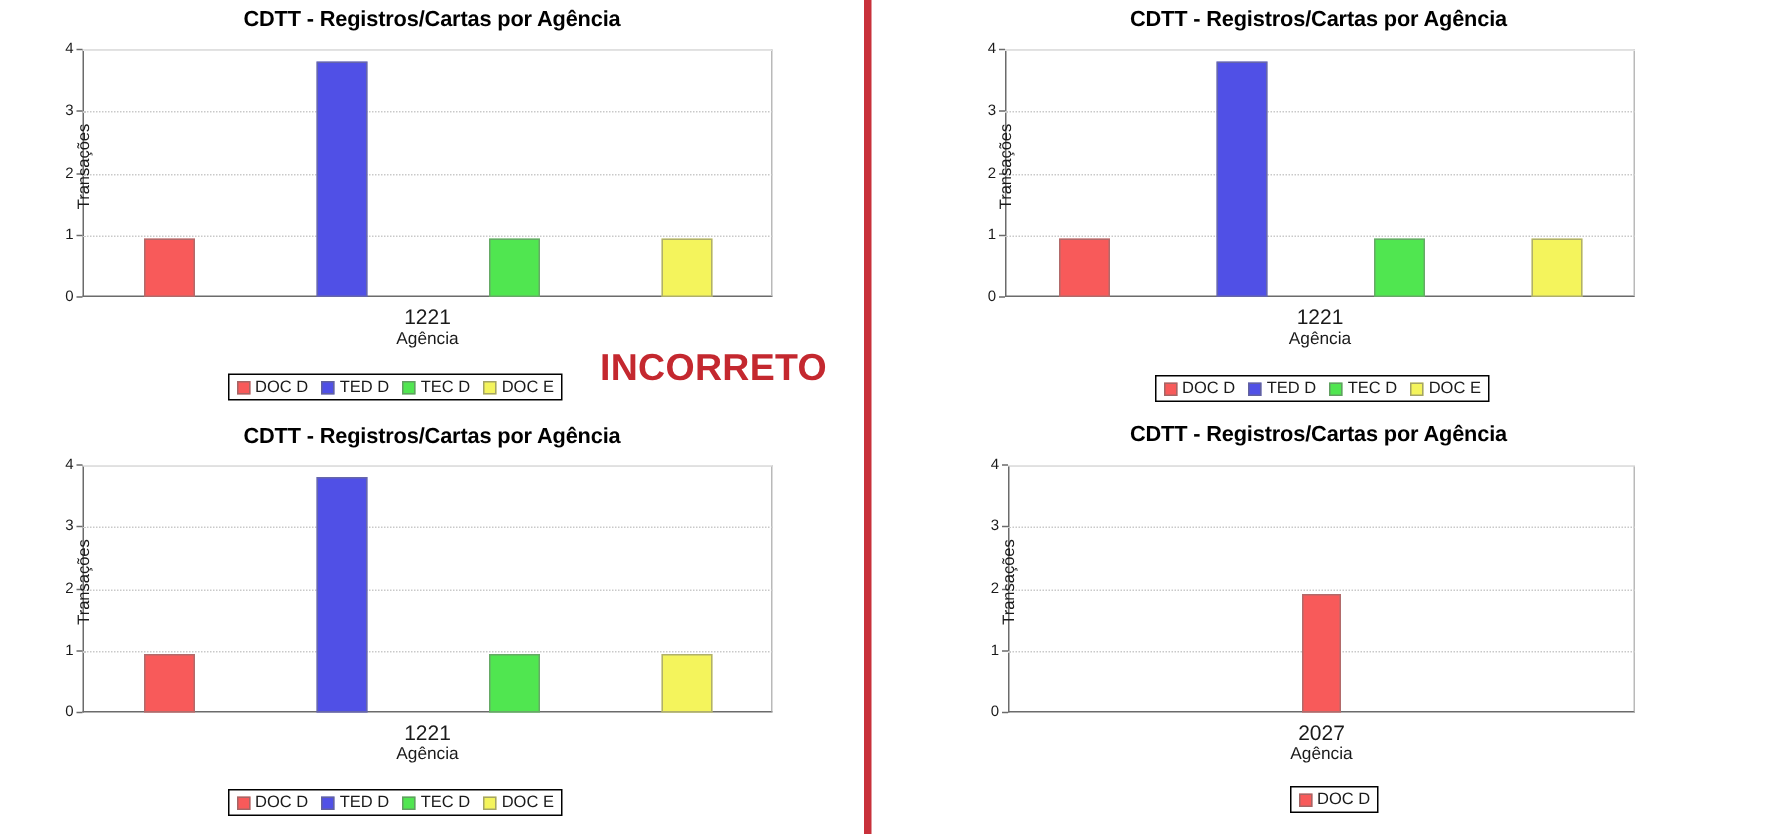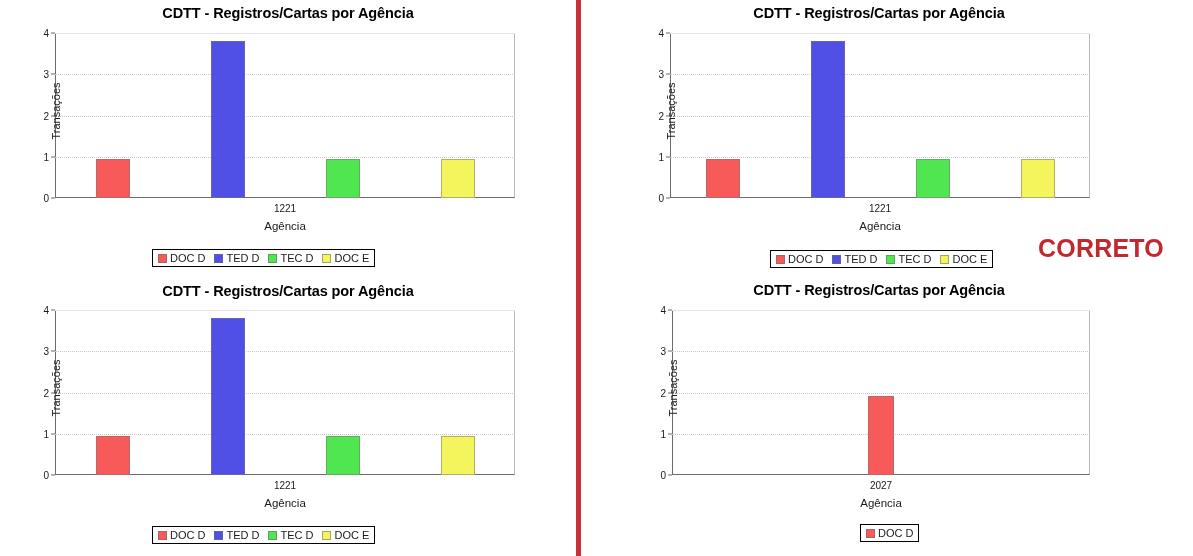--- a/index.html
+++ b/index.html
@@ -98,21 +98,21 @@
   }
   .bar{
     width:34px;
     border:1px solid rgba(120,120,120,.55);
     box-sizing:border-box;
   }
 
   .xtick{
     position:absolute;
     top:100%;margin-top:5px;
-    font-size:10px;color:#1a1a1a;
+    font-size:14px;color:#1a1a1a;
     transform:translateX(-50%);
     white-space:nowrap;
   }
   .xlabel{
     position:absolute;
     top:100%;margin-top:22px;
     left:0;right:0;
     text-align:center;
     font-size:11.5px;color:#1a1a1a;
     white-space:nowrap;
@@ -387,17 +387,17 @@
     <div class="xlabel">Agência</div>
   </div>
 
   <div class="legend" id="legend-br">
     <span class="legend-item">
       <i class="legend-swatch" style="background:#f85a5a"></i>
       <span>DOC D</span>
     </span>
   </div>
 
-  <div class="verdict" id="verdict-correto">CORRETO</div>
+  <div class="verdict" id="verdict-incorreto">INCORRETO</div>
 
   <div class="divider"></div>
 
 </div>
 
 </body></html>

